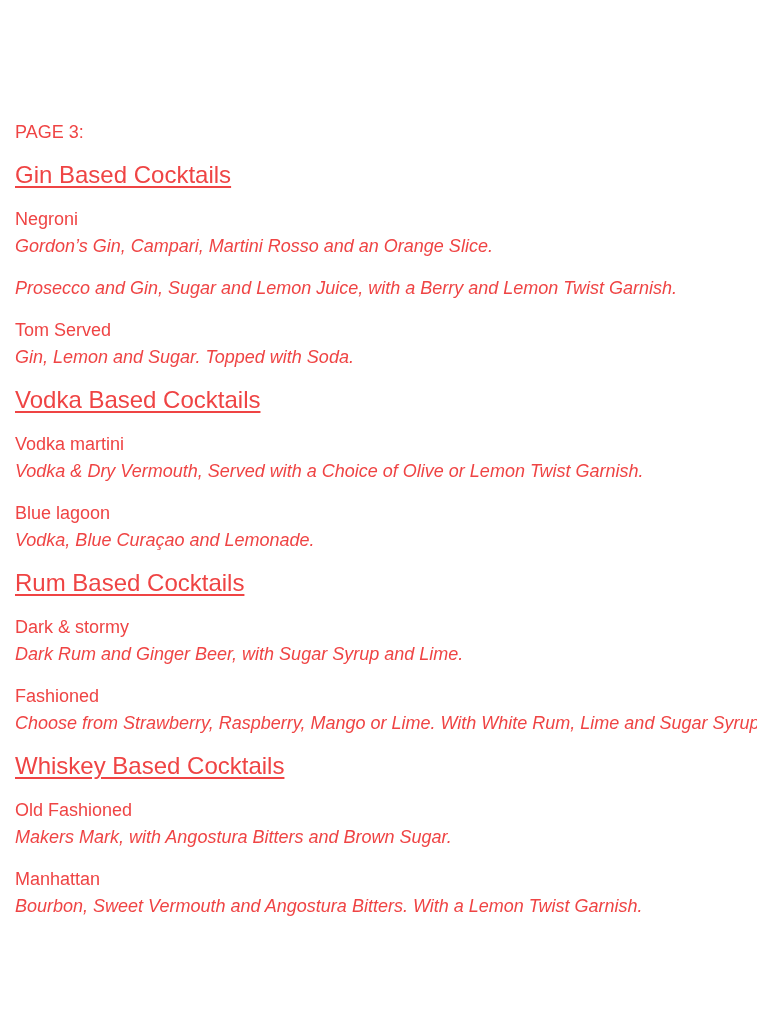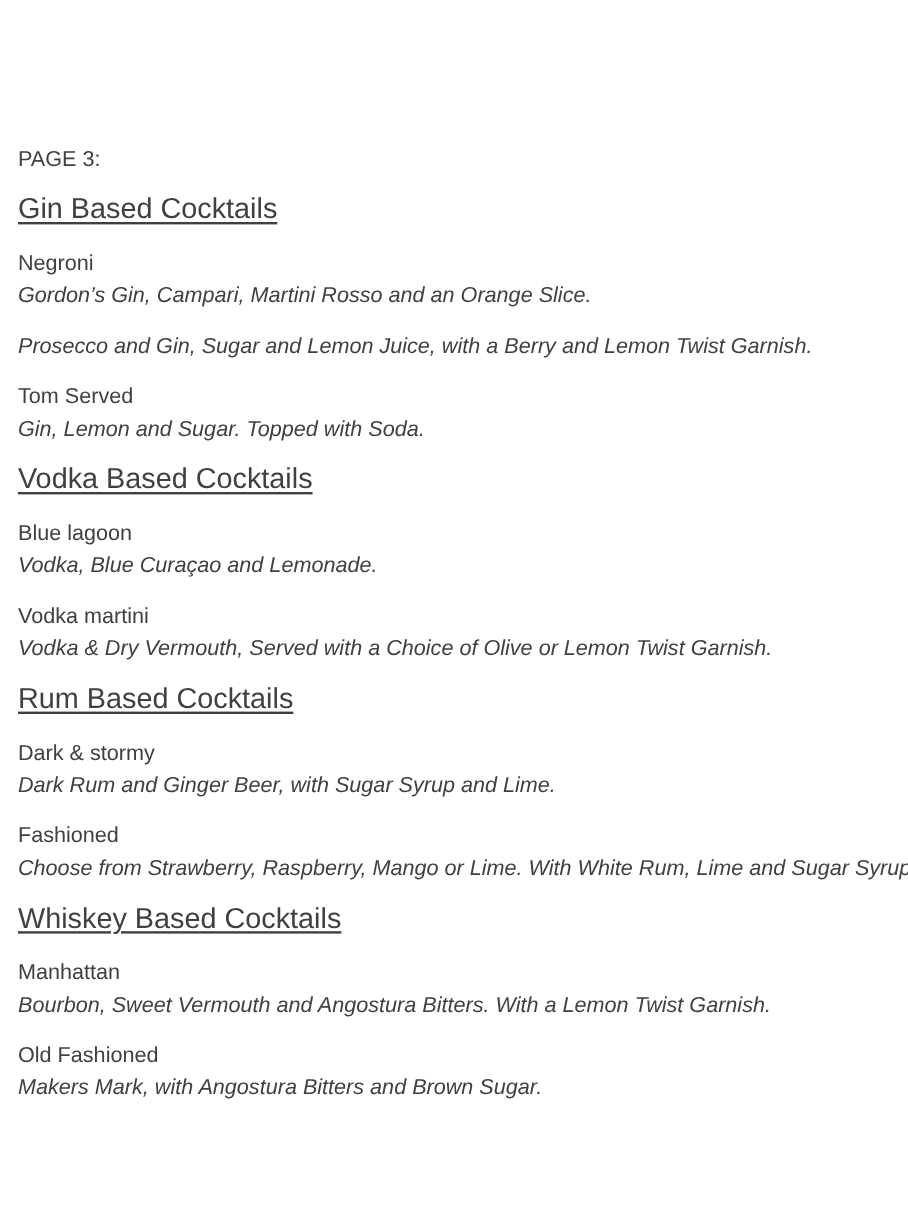--- a/index.html
+++ b/index.html
@@ -11,21 +11,21 @@
     width: 757px;
     height: 1024px;
     overflow: hidden;
   }
   .doc {
     box-sizing: border-box;
     width: 757px;
     height: 1024px;
     padding: 119px 4px 0 15px;
     font-family: "Liberation Sans", "DejaVu Sans", sans-serif;
-    color: #404040;
+    color: #ef4444;
     background: #ffffff;
   }
   .page-label {
     font-size: 18px;
     line-height: 27px;
     margin: 0;
   }
   .section-heading {
     font-size: 24px;
     line-height: 27px;
@@ -64,41 +64,41 @@
   <div class="item">
     <div class="item-desc">Prosecco and Gin, Sugar and Lemon Juice, with a Berry and Lemon Twist Garnish.</div>
   </div>
   <div class="item">
     <div class="item-name">Tom Served</div>
     <div class="item-desc">Gin, Lemon and Sugar. Topped with Soda.</div>
   </div>
 
   <div class="section-heading">Vodka Based Cocktails</div>
   <div class="item">
+    <div class="item-name">Vodka martini</div>
+    <div class="item-desc">Vodka &amp; Dry Vermouth, Served with a Choice of Olive or Lemon Twist Garnish.</div>
+  </div>
+  <div class="item">
     <div class="item-name">Blue lagoon</div>
     <div class="item-desc">Vodka, Blue Curaçao and Lemonade.</div>
-  </div>
-  <div class="item">
-    <div class="item-name">Vodka martini</div>
-    <div class="item-desc">Vodka &amp; Dry Vermouth, Served with a Choice of Olive or Lemon Twist Garnish.</div>
   </div>
 
   <div class="section-heading">Rum Based Cocktails</div>
   <div class="item">
     <div class="item-name">Dark &amp; stormy</div>
     <div class="item-desc">Dark Rum and Ginger Beer, with Sugar Syrup and Lime.</div>
   </div>
   <div class="item">
     <div class="item-name">Fashioned</div>
     <div class="item-desc">Choose from Strawberry, Raspberry, Mango or Lime. With White Rum, Lime and Sugar Syrup.</div>
   </div>
 
   <div class="section-heading">Whiskey Based Cocktails</div>
   <div class="item">
+    <div class="item-name">Old Fashioned</div>
+    <div class="item-desc">Makers Mark, with Angostura Bitters and Brown Sugar.</div>
+  </div>
+  <div class="item">
     <div class="item-name">Manhattan</div>
     <div class="item-desc">Bourbon, Sweet Vermouth and Angostura Bitters. With a Lemon Twist Garnish.</div>
-  </div>
-  <div class="item">
-    <div class="item-name">Old Fashioned</div>
-    <div class="item-desc">Makers Mark, with Angostura Bitters and Brown Sugar.</div>
   </div>
 
 </div>
 
 </body></html>

